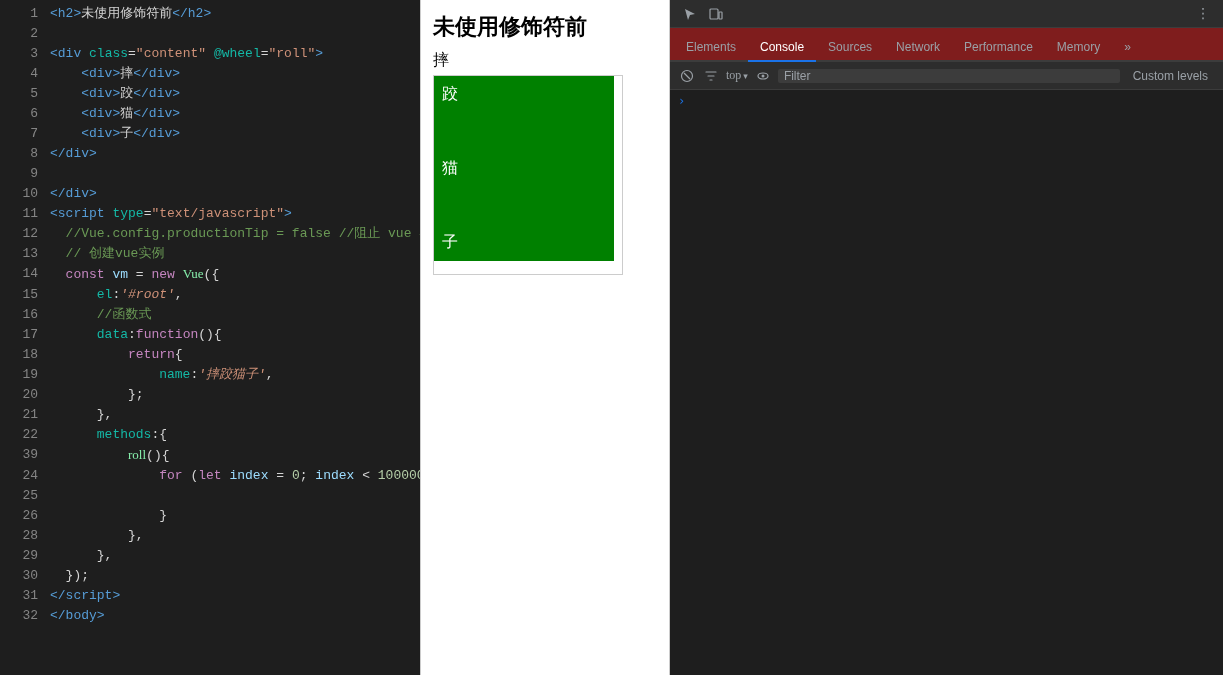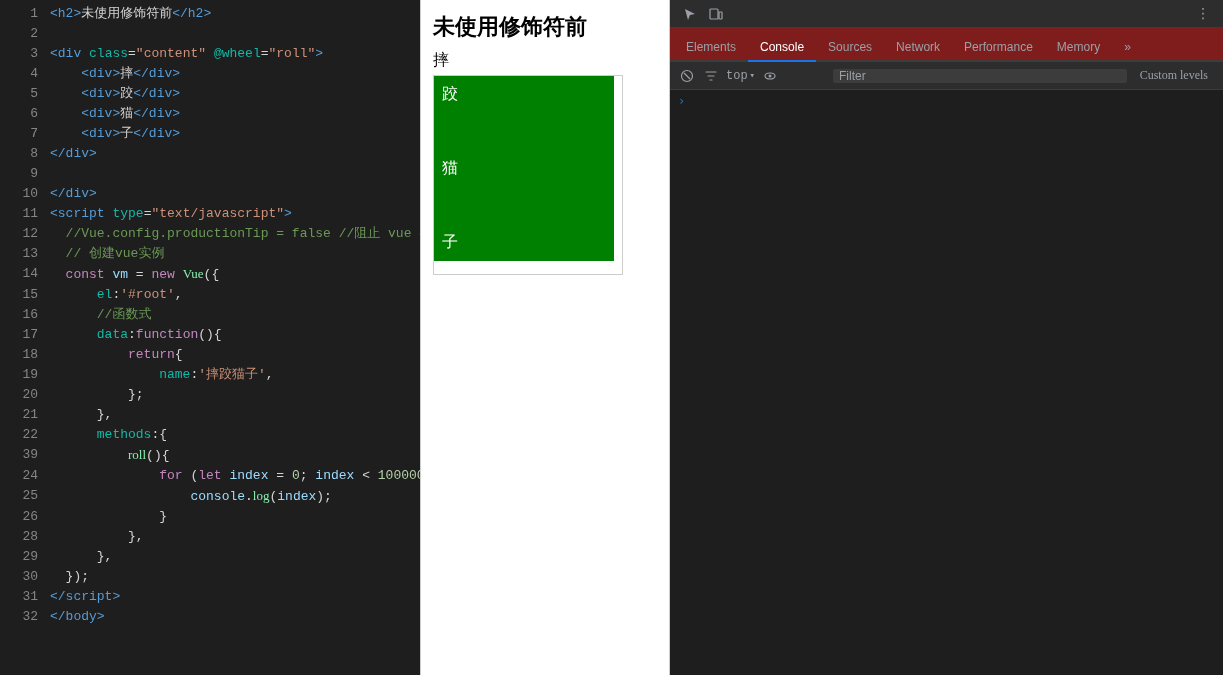--- a/index.html
+++ b/index.html
@@ -28,21 +28,21 @@
     .c-tag { color: #569cd6; }
     .c-attr { color: #14b8a6; }
     .c-val { color: #ce9178; }
     .c-eq { color: #d4d4d4; }
     .c-text { color: #d4d4d4; }
     .c-comment { color: #6a9955; }
     .c-keyword { color: #c586c0; }
     .c-var { color: #9cdcfe; }
     .c-func { color: #86efac; font-family: Liberation Serif, serif; }
     .c-num { color: #b5cea8; }
-    .c-str { color: #ce9178; }
+    .c-str { color: #ce9178; font-style: italic; }
     .c-punct { color: #d4d4d4; }
 
     
     #preview-panel {
       width: 250px;
       height: 675px;
       background: #fff;
       border-left: 1px solid #ccc;
       border-right: 1px solid #ccc;
       flex-shrink: 0;
@@ -144,40 +144,39 @@
       font-size: 12px;
       cursor: pointer;
     }
     #context-dropdown {
       display: flex;
       align-items: center;
       color: #9aa0a6;
       font-size: 12px;
       cursor: pointer;
       gap: 2px;
-      font-family: Liberation Mono, monospace;
+      font-family: Liberation Serif, serif;
     }
     #filter-input {
       flex: 1;
       height: 14px;
       background: #3c3c3c;
       border: none;
       border-radius: 2px;
       color: #bef264;
       font-size: 12px;
       padding: 0 6px;
       font-family: Arial, sans-serif;
-      margin-left: 48px;
     }
     #filter-input::placeholder { color: #9aa0a6; }
     #custom-levels {
       color: #9aa0a6;
       font-size: 12px;
       cursor: pointer;
-      font-family: Liberation Serif, serif;
+      font-family: Liberation Sans, sans-serif;
       padding: 2px 6px;
       border: 1px solid transparent;
       text-align: right;
     }
     #devtools-console-output {
       flex: 1;
       background: #1e1e1e;
       padding: 4px 8px;
       overflow-y: auto;
       font-family: Consolas, monospace;
@@ -215,21 +214,21 @@
     <div class="code-line"><span class="ln">15</span><span>      <span class="c-attr">el</span><span class="c-punct">:</span><span class="c-str">'#root'</span><span class="c-punct">,</span></span></div>
     <div class="code-line"><span class="ln">16</span><span>      <span class="c-comment">//函数式</span></span></div>
     <div class="code-line"><span class="ln">17</span><span>      <span class="c-attr">data</span><span class="c-punct">:</span><span class="c-keyword">function</span><span class="c-punct">(){</span></span></div>
     <div class="code-line"><span class="ln">18</span><span>          <span class="c-keyword">return</span><span class="c-punct">{</span></span></div>
     <div class="code-line"><span class="ln">19</span><span>              <span class="c-attr">name</span><span class="c-punct">:</span><span class="c-str">'摔跤猫子'</span><span class="c-punct">,</span></span></div>
     <div class="code-line"><span class="ln">20</span><span>          <span class="c-punct">};</span></span></div>
     <div class="code-line"><span class="ln">21</span><span>      <span class="c-punct">},</span></span></div>
     <div class="code-line"><span class="ln">22</span><span>      <span class="c-attr">methods</span><span class="c-punct">:{</span></span></div>
     <div class="code-line"><span class="ln">39</span><span>          <span class="c-func">roll</span><span class="c-punct">(){</span></span></div>
     <div class="code-line"><span class="ln">24</span><span>              <span class="c-keyword">for</span> <span class="c-punct">(</span><span class="c-keyword">let</span> <span class="c-var">index</span> <span class="c-punct">=</span> <span class="c-num">0</span><span class="c-punct">;</span> <span class="c-var">index</span> <span class="c-punct">&lt;</span> <span class="c-num">100000</span></span></div>
-    <div class="code-line"><span class="ln">25</span><span>                  <span class="c-var">console</span><span class="c-punct">.</span><span class="c-func">log</span><span class="c-punct">(</span><span class="c-var">index</span><span class="c-punct">);</span></span></div>
+    <div class="code-line"><span class="ln">25</span></div>
     <div class="code-line"><span class="ln">26</span><span>              <span class="c-punct">}</span></span></div>
     <div class="code-line"><span class="ln">28</span><span>          <span class="c-punct">},</span></span></div>
     <div class="code-line"><span class="ln">29</span><span>      <span class="c-punct">},</span></span></div>
     <div class="code-line"><span class="ln">30</span><span>  <span class="c-punct">});</span></span></div>
     <div class="code-line"><span class="ln">31</span><span><span class="c-tag">&lt;/script&gt;</span></span></div>
     <div class="code-line"><span class="ln">32</span><span><span class="c-tag">&lt;/body&gt;</span></span></div>
   </div>
 
 <div id="preview-panel">
   <div id="preview-inner">

